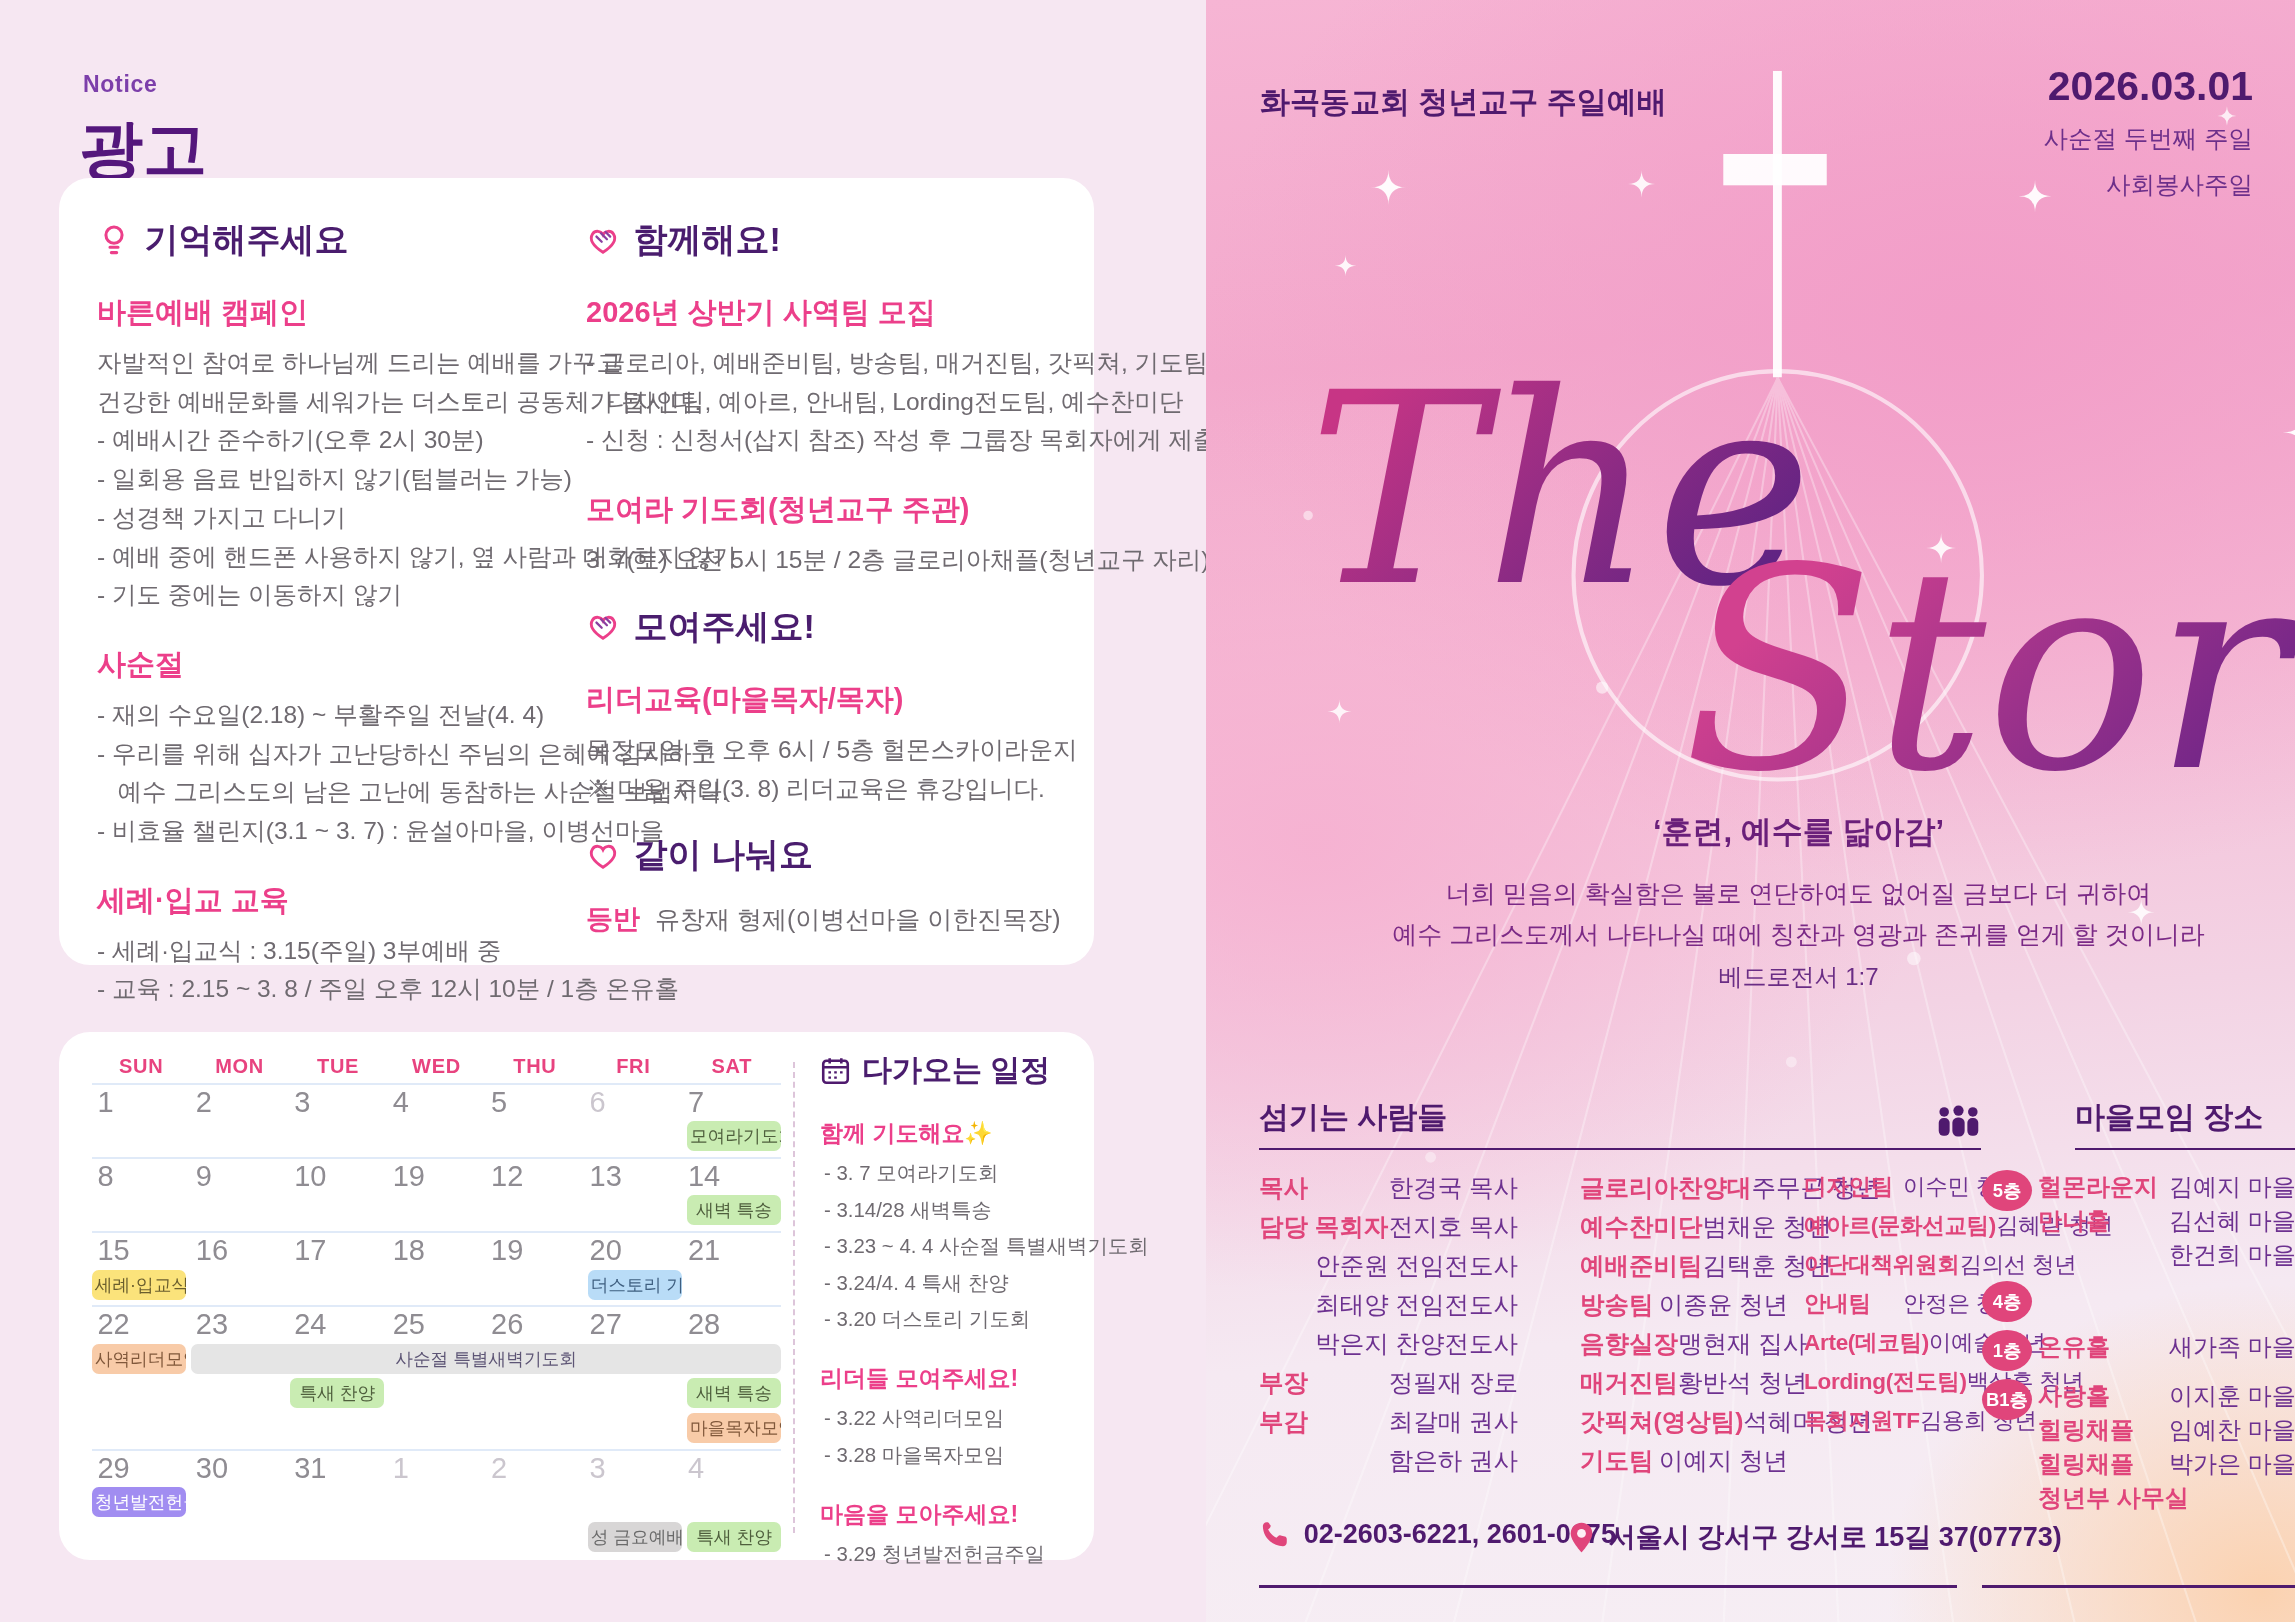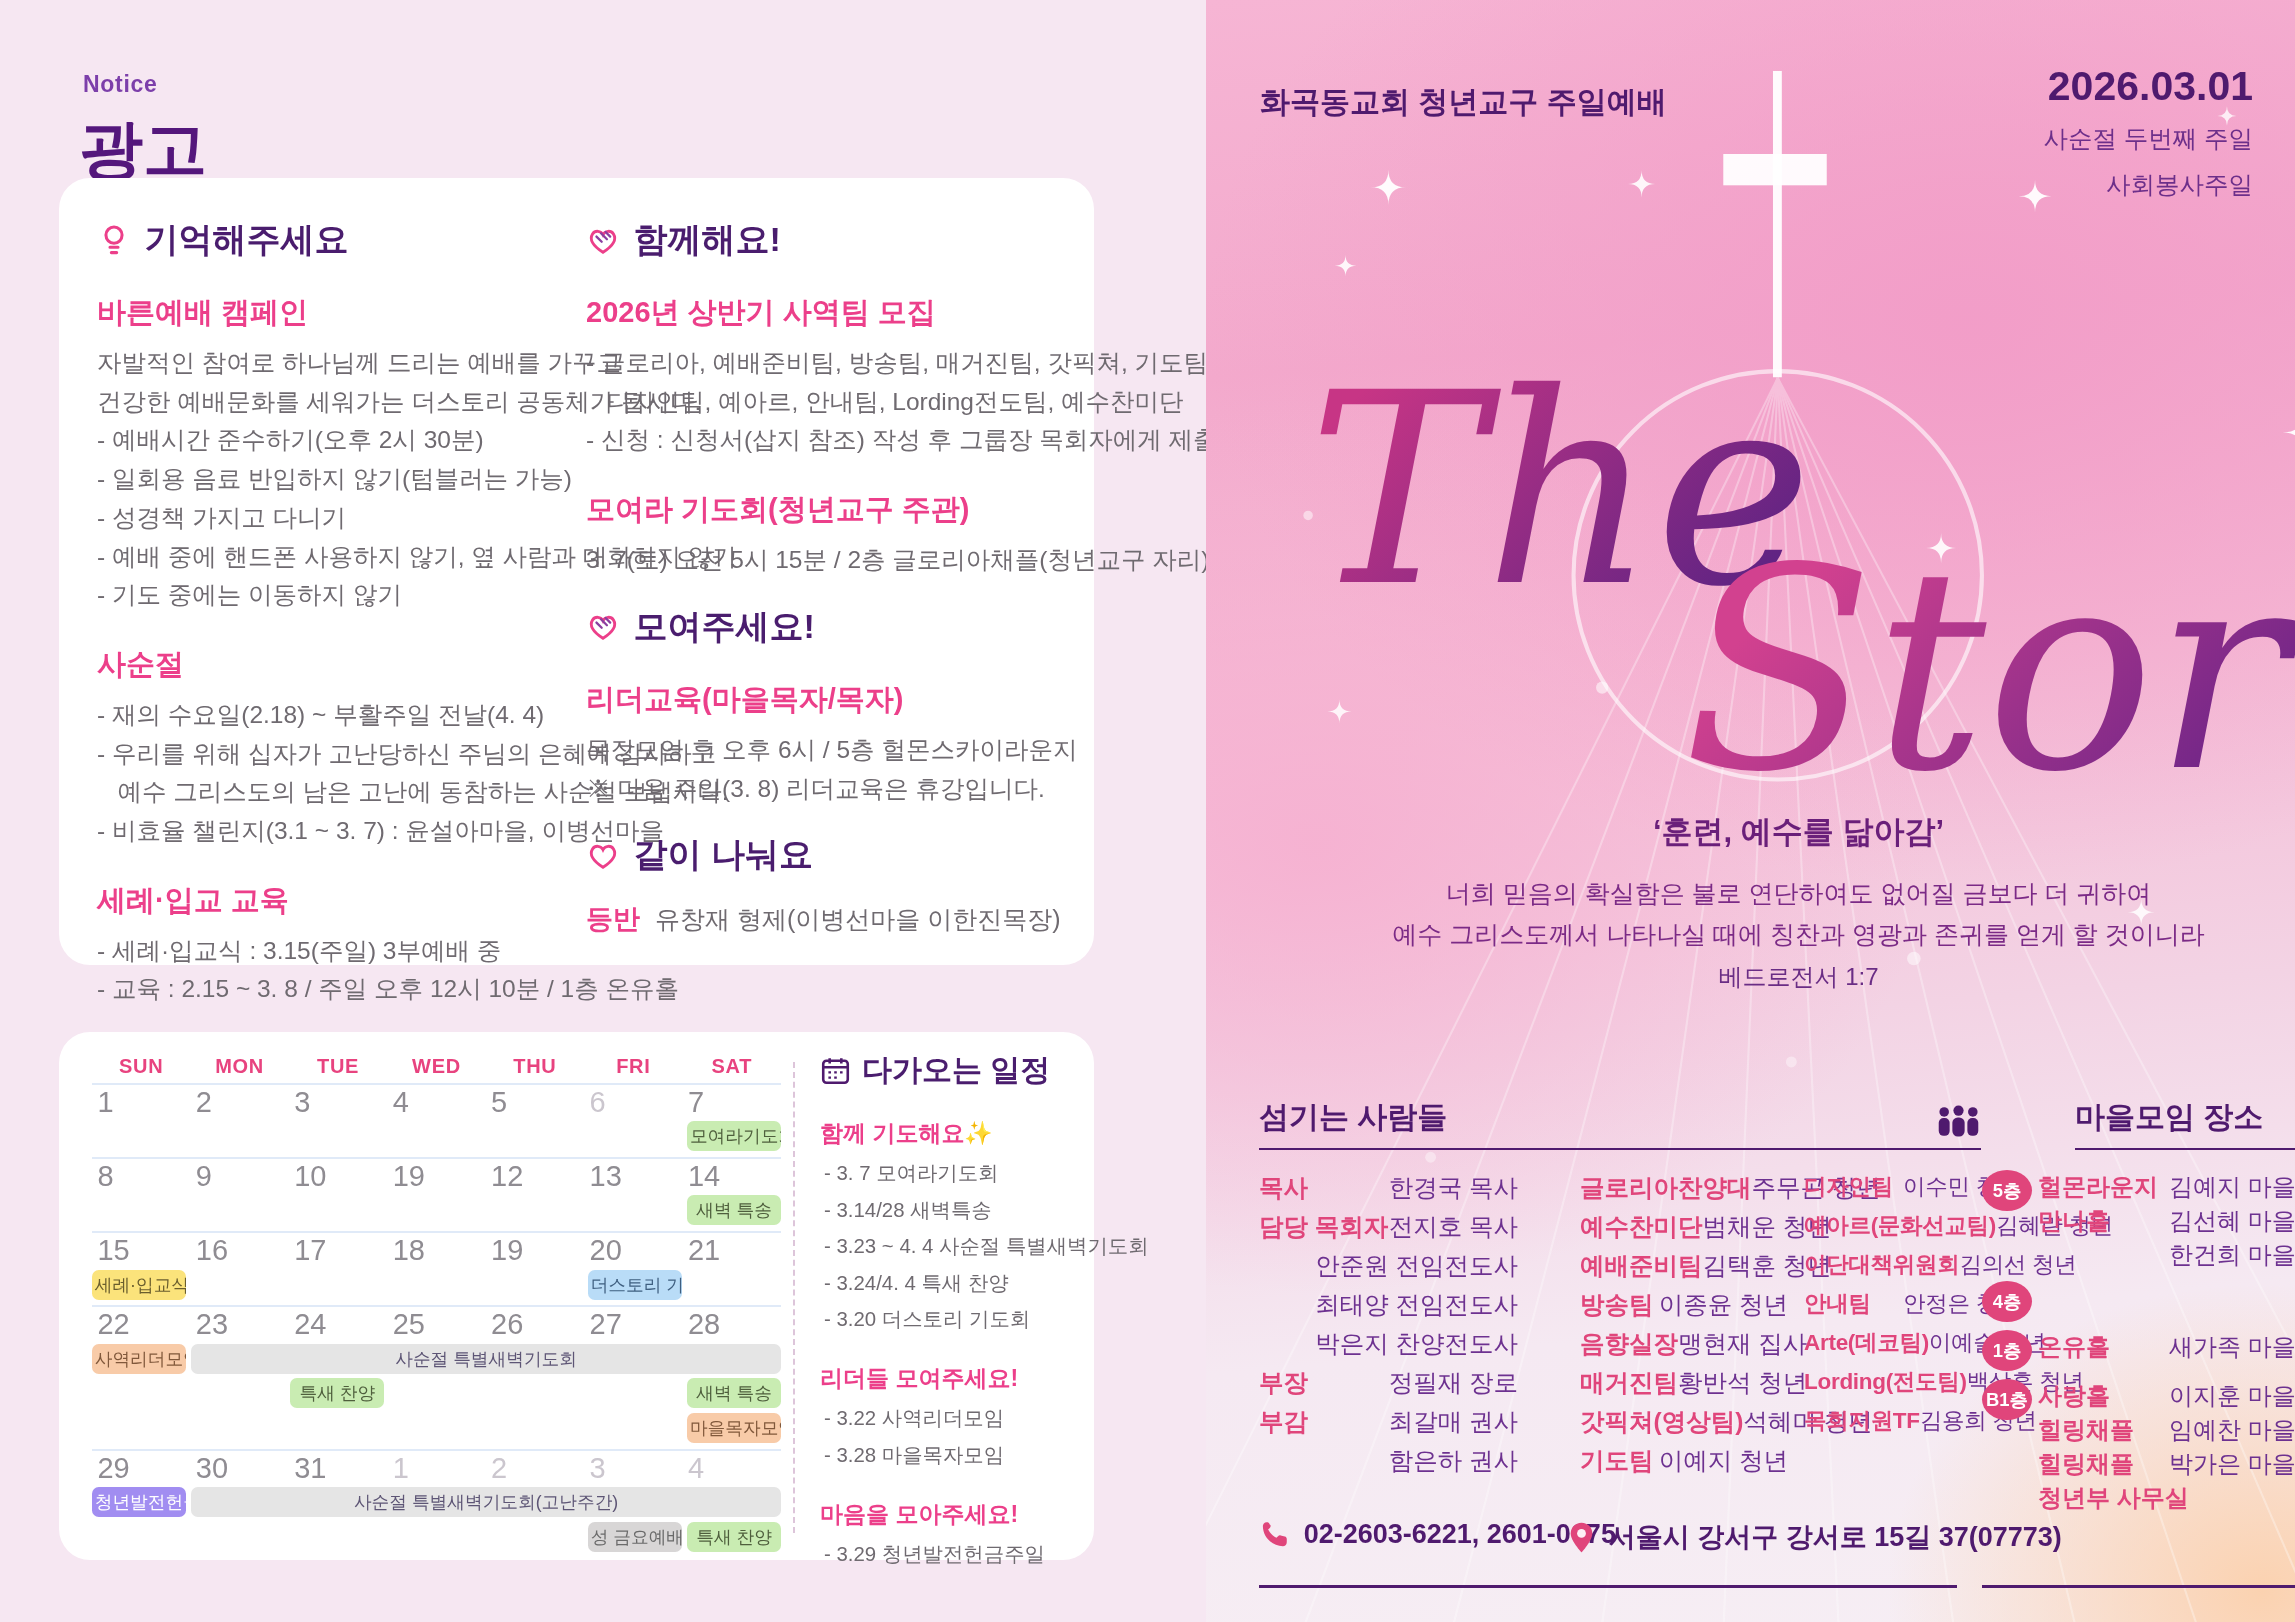--- a/index.html
+++ b/index.html
@@ -396,21 +396,20 @@
 
                 <span class="day d-dim">3</span>
 
                 <span class="day d-dim">4</span>
 
             </div>
             <div class="events">
 
                 <span class="ev bdg-violet" style="grid-area: 1 / 1 / auto / span 1;">청년발전헌금</span>
 
-                <span class="ev bdg-lilac" style="grid-area: 1 / 2 / auto / span 6;">사순절 특별새벽기도회(고난주간)</span>
 
                 <span class="ev bdg-gray" style="grid-area: 2 / 6 / auto / span 1;">성 금요예배</span>
 
                 <span class="ev bdg-green" style="grid-area: 2 / 7 / auto / span 1;">특새 찬양</span>
 
             </div>
           </div>
 
       </div>
       <div class="cal-divider"></div>

